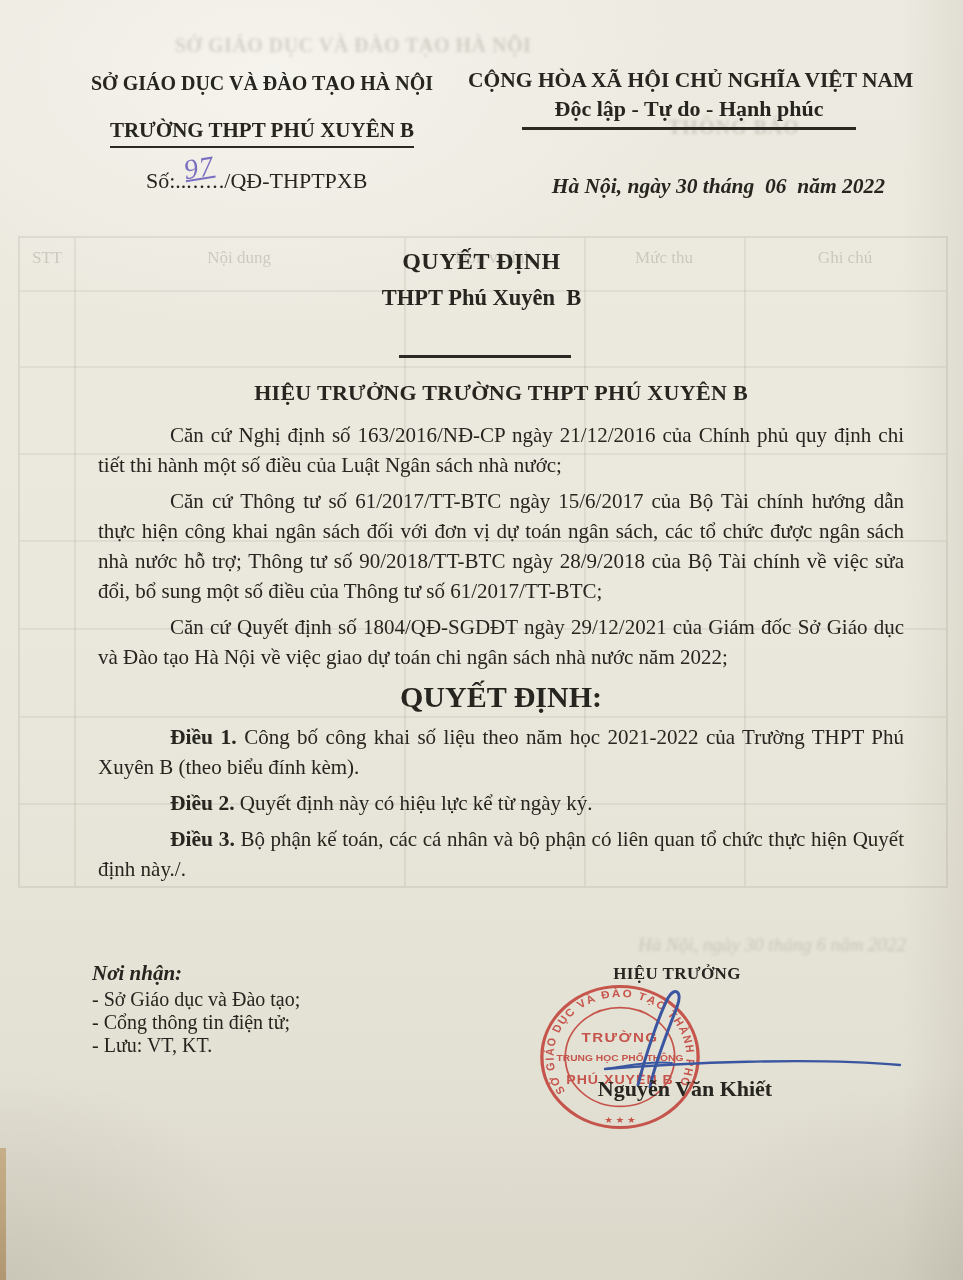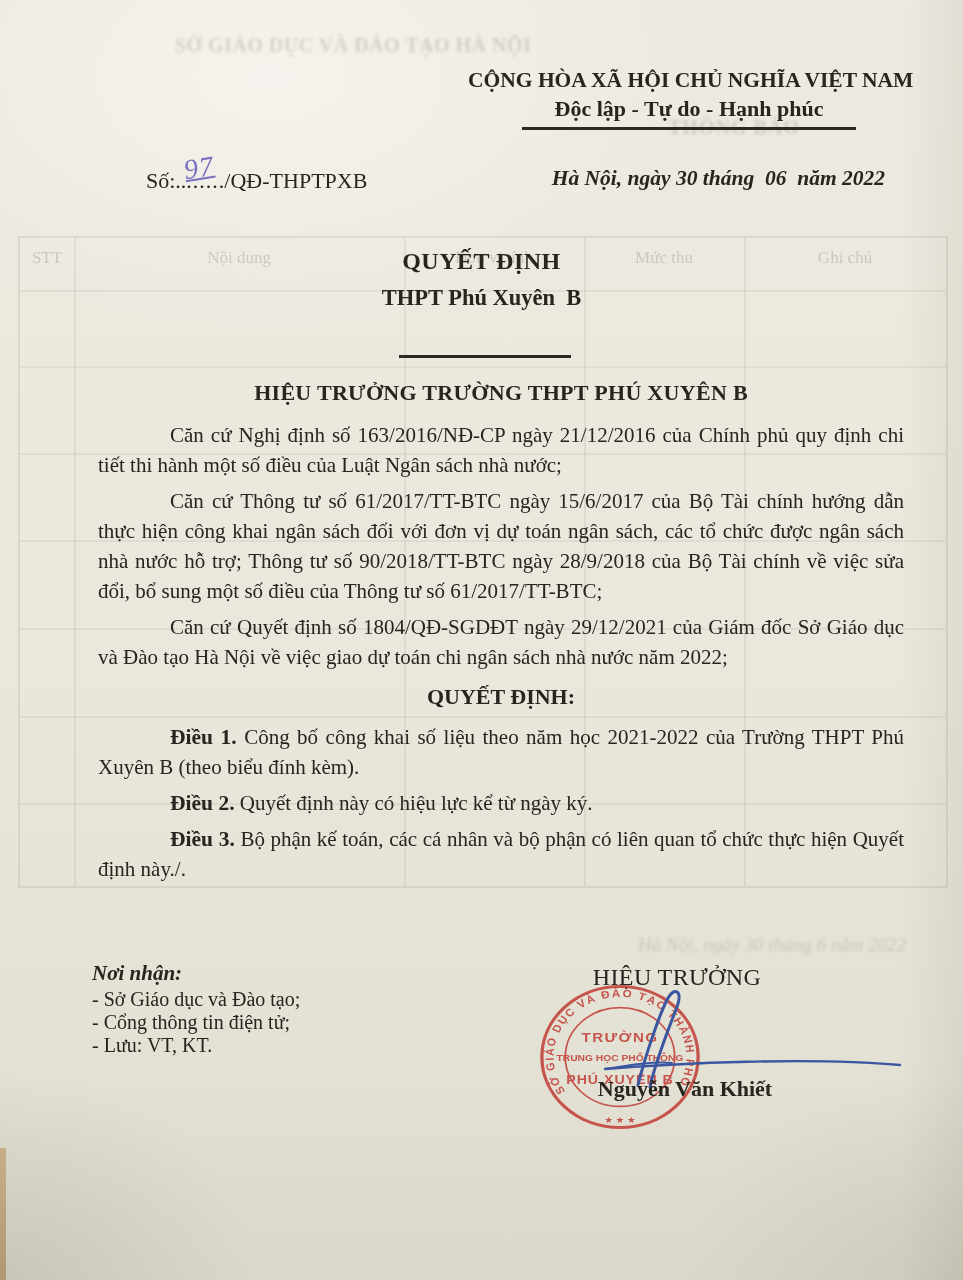--- a/index.html
+++ b/index.html
@@ -42,44 +42,44 @@
   .hdr-right{position:absolute;left:468px;top:68px;width:442px;text-align:center;}
   .hdr-right .l1{font-weight:bold;font-size:21.5px;white-space:nowrap;}
   .hdr-right .l2{font-weight:bold;font-size:22px;margin-top:3px;white-space:nowrap;}
   .hdr-right .rule{width:334px;height:2.5px;background:#2a2922;margin:5px auto 0;}
 
   .doc-number{position:absolute;left:146px;top:168px;font-size:22px;white-space:nowrap;}
   .num-dots{position:relative;display:inline-block;letter-spacing:1px;}
   .handwritten{position:absolute;left:-2px;top:-16px;
     font-size:28px;font-style:italic;color:#7a6fc0;
     transform:rotate(-9deg);text-decoration:underline;text-decoration-thickness:1.5px;}
-  .date-line{position:absolute;right:78px;top:166px;font-size:21.5px;font-weight:bold;
+  .date-line{position:absolute;right:78px;top:174px;font-size:21.5px;font-weight:bold;
     font-style:italic;white-space:pre;}
 
   
   .doc-title{position:absolute;top:248px;left:0;width:100%;text-align:center;
     font-weight:bold;font-size:24px;letter-spacing:.5px;}
   .doc-subject{position:absolute;top:281px;left:0;width:100%;text-align:center;
     font-weight:bold;font-size:22.5px;line-height:33px;}
   .doc-subject .sub2{white-space:pre;}
   .subject-rule{position:absolute;top:355px;left:399px;width:172px;height:2.5px;background:#2a2922;}
 
   
   .body-flow{position:absolute;top:378px;left:98px;width:806px;
     font-size:21px;line-height:30px;text-align:justify;}
   .issuer{font-weight:bold;font-size:22px;text-align:center;margin:0 0 12px 0;letter-spacing:.3px;}
   .body-flow p{margin:0 0 6px 0;text-indent:72px;}
-  .decision{font-weight:bold;font-size:22px;text-align:center;margin:10px 0 10px 0;text-indent:0 !important;}
+  .decision{font-weight:bold;font-size:30px;text-align:center;margin:10px 0 10px 0;text-indent:0 !important;}
   .article b{font-size:21.5px;}
 
   
   .recipients{position:absolute;left:92px;top:962px;font-size:20px;line-height:23px;}
   .recipients .lbl{font-weight:bold;font-style:italic;font-size:21px;margin-bottom:3px;}
   .sig-title{position:absolute;left:552px;top:964px;width:250px;text-align:center;
-    font-weight:normal;font-size:24px;white-space:nowrap;letter-spacing:.4px;}
+    font-weight:bold;font-size:17px;white-space:nowrap;letter-spacing:.4px;}
   .sig-name{position:absolute;left:550px;top:1076px;width:270px;text-align:center;
     font-weight:bold;font-size:22px;white-space:nowrap;}
   .stamp{position:absolute;left:537px;top:982px;width:166px;height:150px;opacity:.88;}
   .stamp text{font-family:"Liberation Sans","DejaVu Sans",sans-serif;font-weight:bold;fill:#c2423a;}
   .ink{position:absolute;left:560px;top:985px;width:350px;height:112px;}
 </style>
 </head>
 <body>
 
 <div class="page">
@@ -103,20 +103,24 @@
       <div class="ghost-th" style="left:27px">STT</div>
       <div class="ghost-th" style="left:219px">Nội dung</div>
       <div class="ghost-th" style="left:474px">Đơn vị tính</div>
       <div class="ghost-th" style="left:644px">Mức thu</div>
       <div class="ghost-th" style="left:825px">Ghi chú</div>
     </div>
   </div>
 
   <div class="page-edge-strip"></div>
 
+  <div class="hdr-left">
+    <div class="l1">SỞ GIÁO DỤC VÀ ĐÀO TẠO HÀ NỘI</div><br>
+    <span class="l2">TRƯỜNG THPT PHÚ XUYÊN B</span>
+  </div>
   <div class="hdr-right">
     <div class="l1">CỘNG HÒA XÃ HỘI CHỦ NGHĨA VIỆT NAM</div>
     <div class="l2">Độc lập - Tự do - Hạnh phúc</div>
     <div class="rule"></div>
   </div>
 
   <div class="doc-number"><span>Số:..</span><span class="num-dots"><span>.....</span><span class="handwritten">97</span></span><span>./QĐ-THPTPXB</span></div>
 
   <div class="date-line">Hà Nội, ngày 30 tháng  06  năm 2022</div>
 

